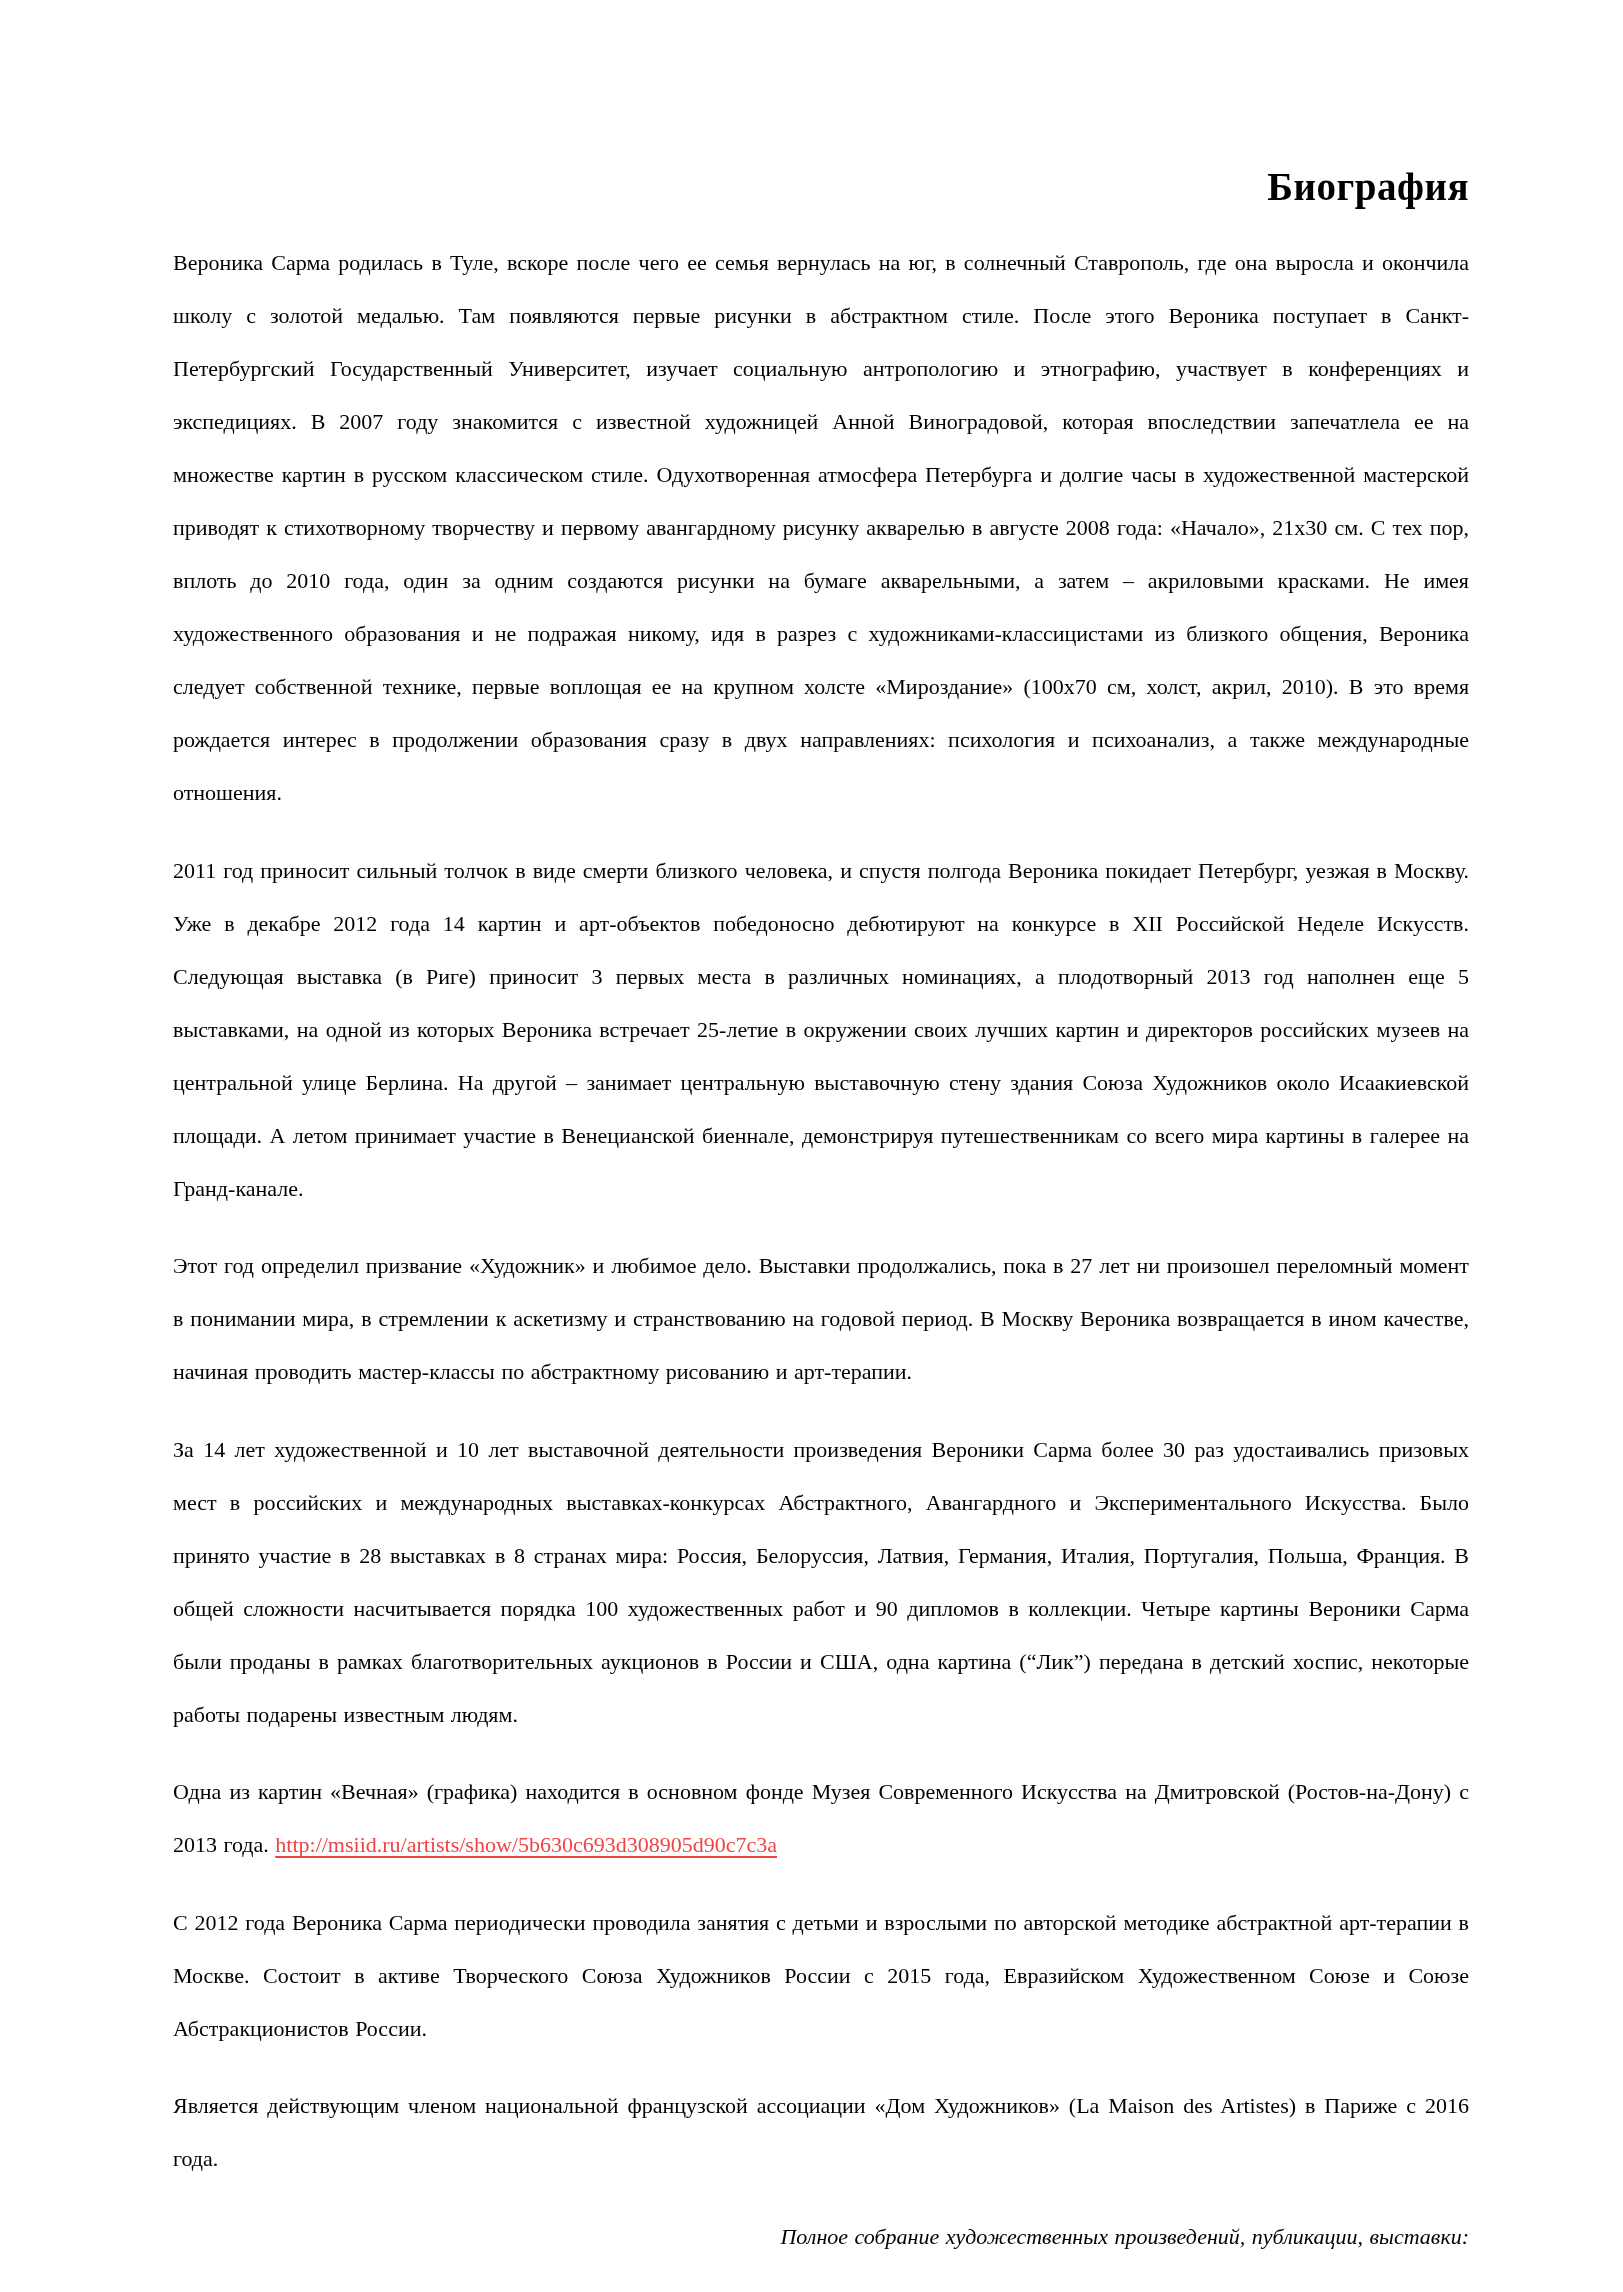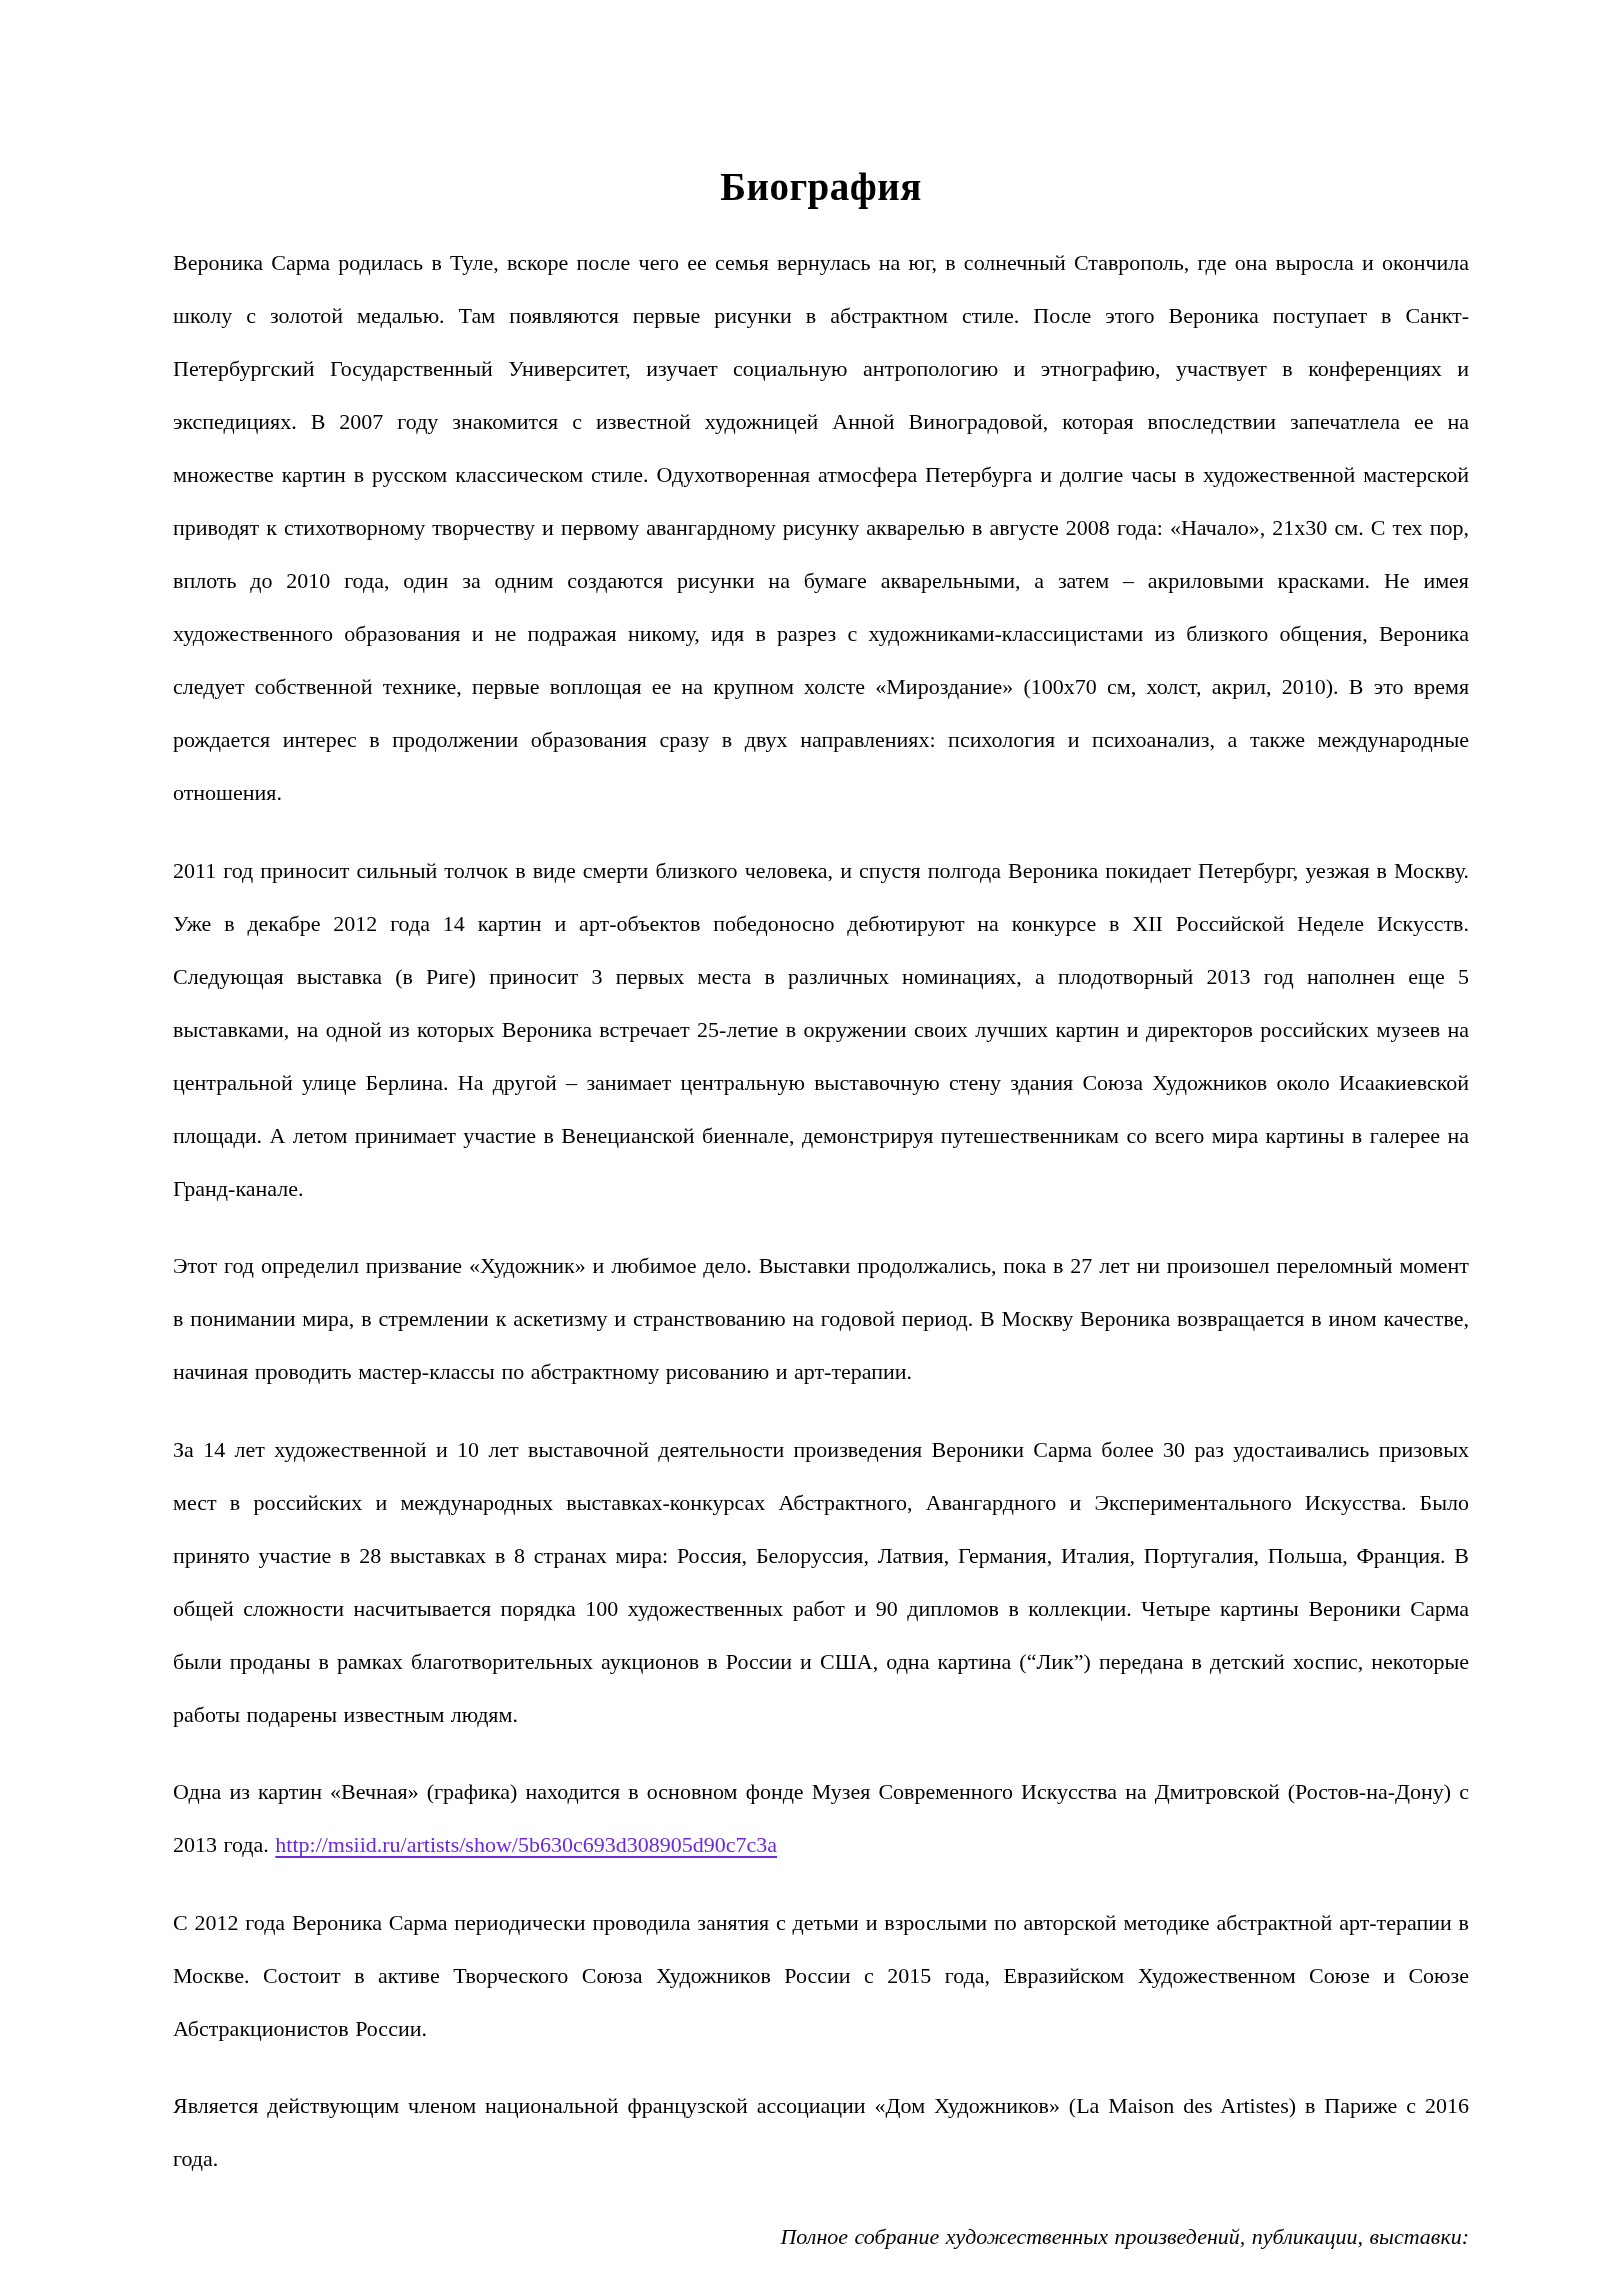--- a/index.html
+++ b/index.html
@@ -25,41 +25,41 @@
   .content {
     position: absolute;
     left: 173px;
     top: 0;
     width: 1296px;
     padding-top: 164px;
     box-sizing: content-box;
   }
   .doc-title {
     margin: 0 0 27.4px 0;
-    text-align: center;
+    text-align: right;
     font-size: 39px;
     line-height: 45px;
     font-weight: bold;
     letter-spacing: 0.5px;
   }
   p.para {
     margin: 0 0 24.5px 0;
     font-size: 22px;
     line-height: 53px;
     text-align: justify;
     word-spacing: 1px;
   }
   p.para.no-justify {
     text-align: right;
   }
   p.para.italic {
     font-style: italic;
   }
   a.doc-link {
-    color: #6d28d9;
+    color: #ef4444;
     text-decoration: underline;
     text-decoration-thickness: 2px;
     text-underline-offset: 3.9px;
     cursor: pointer;
     word-break: break-all;
   }
 </style>
 </head>
 <body>
 

